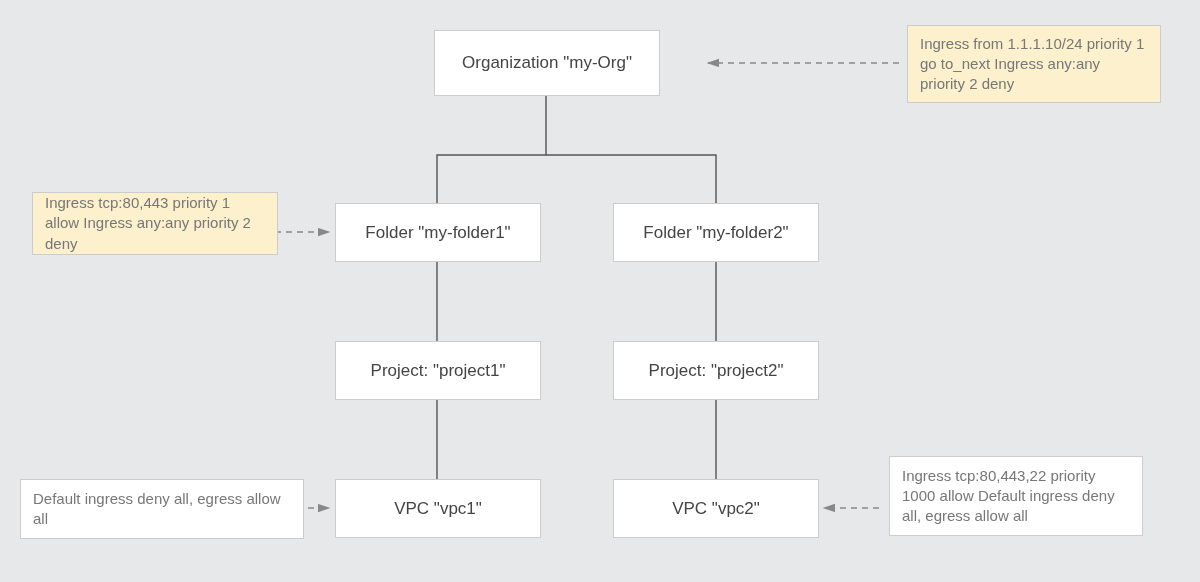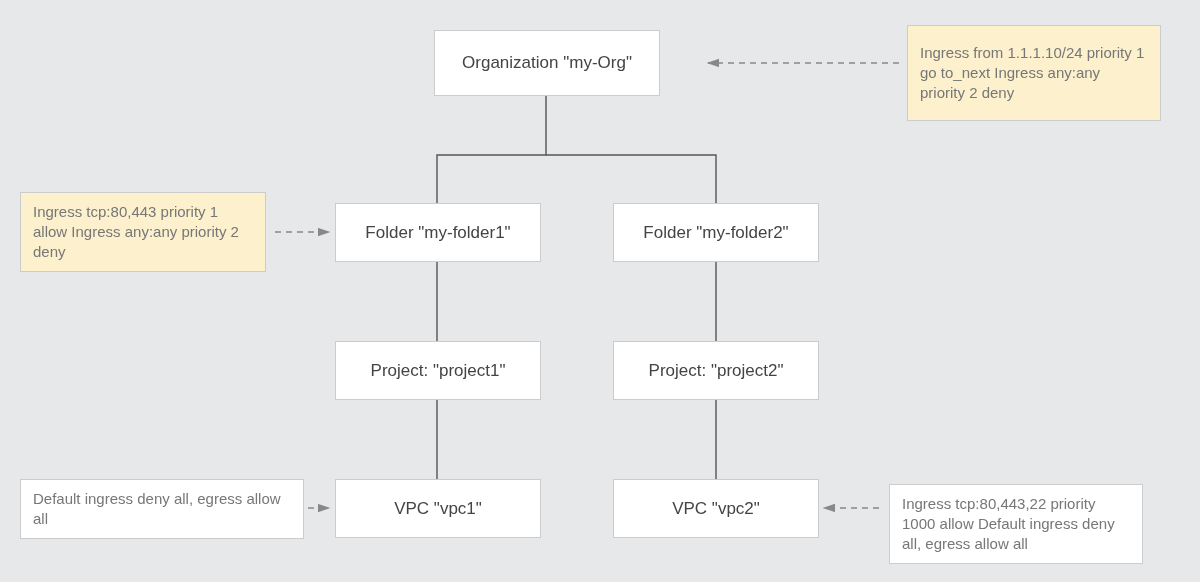--- a/index.html
+++ b/index.html
@@ -100,27 +100,27 @@
 </div>
 
 <div class="node" style="left:335px; top:479px; width:206px; height:59px;">
   <span>VPC "vpc1"</span>
 </div>
 
 <div class="node" style="left:613px; top:479px; width:206px; height:59px;">
   <span>VPC "vpc2"</span>
 </div>
 
-<div class="callout yellow" style="left:907px; top:25px; width:254px; height:96px;">
+<div class="callout yellow" style="left:907px; top:25px; width:254px; height:78px;">
   <span>Ingress from 1.1.1.10/24 priority 1 go to_next Ingress any:any priority 2 deny</span>
 </div>
 
-<div class="callout yellow" style="left:20px; top:192px; width:246px; height:80px;">
+<div class="callout yellow" style="left:32px; top:192px; width:246px; height:63px;">
   <span>Ingress tcp:80,443 priority 1 allow Ingress any:any priority 2 deny</span>
 </div>
 
 <div class="callout white" style="left:20px; top:479px; width:284px; height:60px;">
   <span>Default ingress deny all, egress allow all</span>
 </div>
 
-<div class="callout white" style="left:889px; top:484px; width:254px; height:80px;">
+<div class="callout white" style="left:889px; top:456px; width:254px; height:80px;">
   <span>Ingress tcp:80,443,22 priority 1000 allow Default ingress deny all, egress allow all</span>
 </div>
 
 </body></html>

